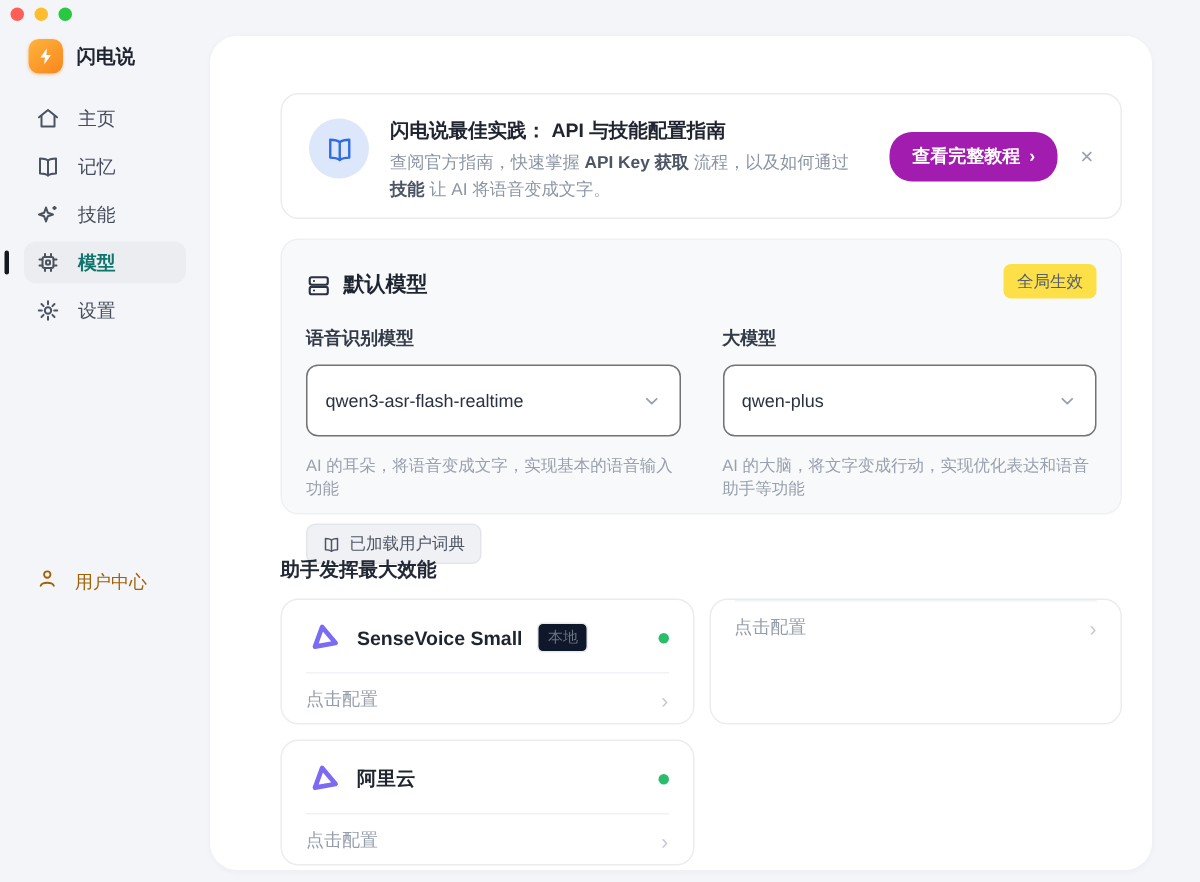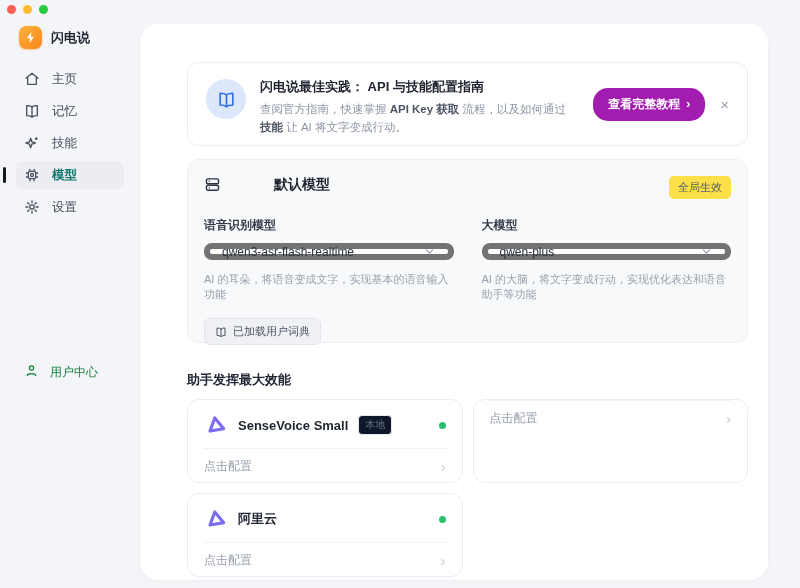--- a/index.html
+++ b/index.html
@@ -24,22 +24,22 @@
   .logo-title { font-size:13px; font-weight:bold; color:#1E2430; }
   .nav { margin-top:16px; display:flex; flex-direction:column; gap:4px; padding:0 16px; }
   .nav-item { position:relative; display:flex; align-items:center; gap:12px;
     height:28px; padding-left:8px; border-radius:8px; color:#454D5C; cursor:default; }
   .nav-item .nav-ic { width:16px; height:16px; color:#4A5260; display:flex; }
   .nav-item .nav-label { font-size:12.5px; }
   .nav-item.active { background:#ECEDF0; color:#14181F; }
   .nav-item.active .nav-label { font-weight:bold; color:#0f766e; }
   .nav-item.active::before { content:""; position:absolute; left:-13px; top:6px;
     width:3px; height:16px; border-radius:2px; background:#15181D; }
-  .side-footer { position:absolute; left:0; bottom:30px; width:140px;
-    display:flex; align-items:center; gap:11px; padding-left:24px; color:#15803d; }
+  .side-footer { position:absolute; left:0; bottom:14px; width:140px;
+    display:flex; align-items:center; gap:11px; padding-left:24px; color:#a16207; }
   .side-footer .nav-label { font-size:12px; }
 
   
   .main { position:absolute; left:140px; top:24px; width:628px; height:556px;
     background:#FFFFFF; border-radius:18px; padding:38px 20px 0 47px;
     box-shadow:0 1px 4px rgba(30,40,60,.04); }
 
   
   .banner { display:flex; align-items:flex-start; gap:14px;
     border:1px solid #EAECF0; border-radius:12px; padding:15px 18px; height:84px;
@@ -53,28 +53,28 @@
   .banner-actions { margin-left:auto; display:flex; align-items:center; gap:15px; align-self:center; }
   .cta-btn { display:inline-flex; align-items:center; gap:6px; background:#a21caf; color:#fff;
     font-size:12px; font-weight:bold; border:none; border-radius:15px; padding:8px 15px; cursor:pointer;
     white-space:nowrap; font-family:inherit; }
   .cta-arrow { font-size:12px; font-weight:bold; }
   .banner-close { font-size:15px; color:#9AA1AC; cursor:pointer; line-height:1; background:none; border:none; font-family:inherit; }
 
   
   .dm-card { margin-top:13px; background:#F8F9FB; border:1px solid #EEF0F3;
     border-radius:12px; padding:16px 16px 16px 16px; height:184px; }
-  .dm-head { display:flex; align-items:flex-start;gap:45px; }
+  .dm-head { display:flex; align-items:flex-end; }
   .dm-head-ic { width:17px; height:17px; color:#2A3140; margin-right:8px; display:flex; }
   .dm-title { font-size:14px; font-weight:bold; color:#1E2430; }
   .dm-badge { margin-left:auto; background:#fde047; color:#555E6E; font-size:11px;
     border-radius:5px; padding:4px 9px; }
   .dm-grid { margin-top:18px; display:grid; grid-template-columns:1fr 1fr; column-gap:28px; }
   .dm-label { font-size:12px; font-weight:bold; color:#333B49; margin-bottom:9px; }
-  .dm-select { height:17px; background:#fff; border:6px solid #737373; border-radius:8px;
+  .dm-select { height:48px; background:#fff; border:1px solid #737373; border-radius:8px;
     display:flex; align-items:center; justify-content:space-between; padding:0 12px; cursor:pointer; }
   .dm-select-value { font-size:12px; color:#2A3140; }
   .dm-desc { margin-top:12px; font-size:11px; color:#99A1AE; }
   .dict-btn { margin-top:16px; display:inline-flex; align-items:center; gap:6px;
     background:#F0F1F4; border:1px solid #E3E5EA; border-radius:6px;
     padding:5px 10px; font-size:11px; color:#4E5664; cursor:pointer; font-family:inherit; }
 
   
   .section-title { margin-top:28px; font-size:13px; font-weight:bold; color:#222836; }
   .prov-grid { margin-top:10px; display:grid; grid-template-columns:1fr 1fr; gap:10px 10px; }
@@ -183,21 +183,21 @@
 
   <section class="banner">
     <div class="banner-ic">
       <svg viewBox="0 0 24 24" width="19" height="19" fill="none" stroke="#2F6BE4" stroke-width="2" stroke-linecap="round" stroke-linejoin="round">
           <path d="M12 6c-2-1.6-4.8-2-8-2v15c3.2 0 6 .4 8 2 2-1.6 4.8-2 8-2V4c-3.2 0-6 .4-8 2z"></path>
           <path d="M12 6v15"></path>
         </svg>
     </div>
     <div class="banner-body">
       <div class="banner-title">闪电说最佳实践： API 与技能配置指南</div>
-      <div class="banner-desc"><span>查阅官方指南，快速掌握 </span><span class="seg-b">API Key 获取</span><span> 流程，以及如何通过 </span><span class="seg-b">技能</span><span> 让 AI 将文字变成行动。</span></div>
+      <div class="banner-desc"><span>查阅官方指南，快速掌握 </span><span class="seg-b">API Key 获取</span><span> 流程，以及如何通过 </span><span class="seg-b">技能</span><span> 让 AI 将语音变成文字。</span></div>
     </div>
     <div class="banner-actions">
       <button class="cta-btn">
         <span>查看完整教程</span>
         <span class="cta-arrow">›</span>
       </button>
       <button class="banner-close">×</button>
     </div>
   </section>
 

